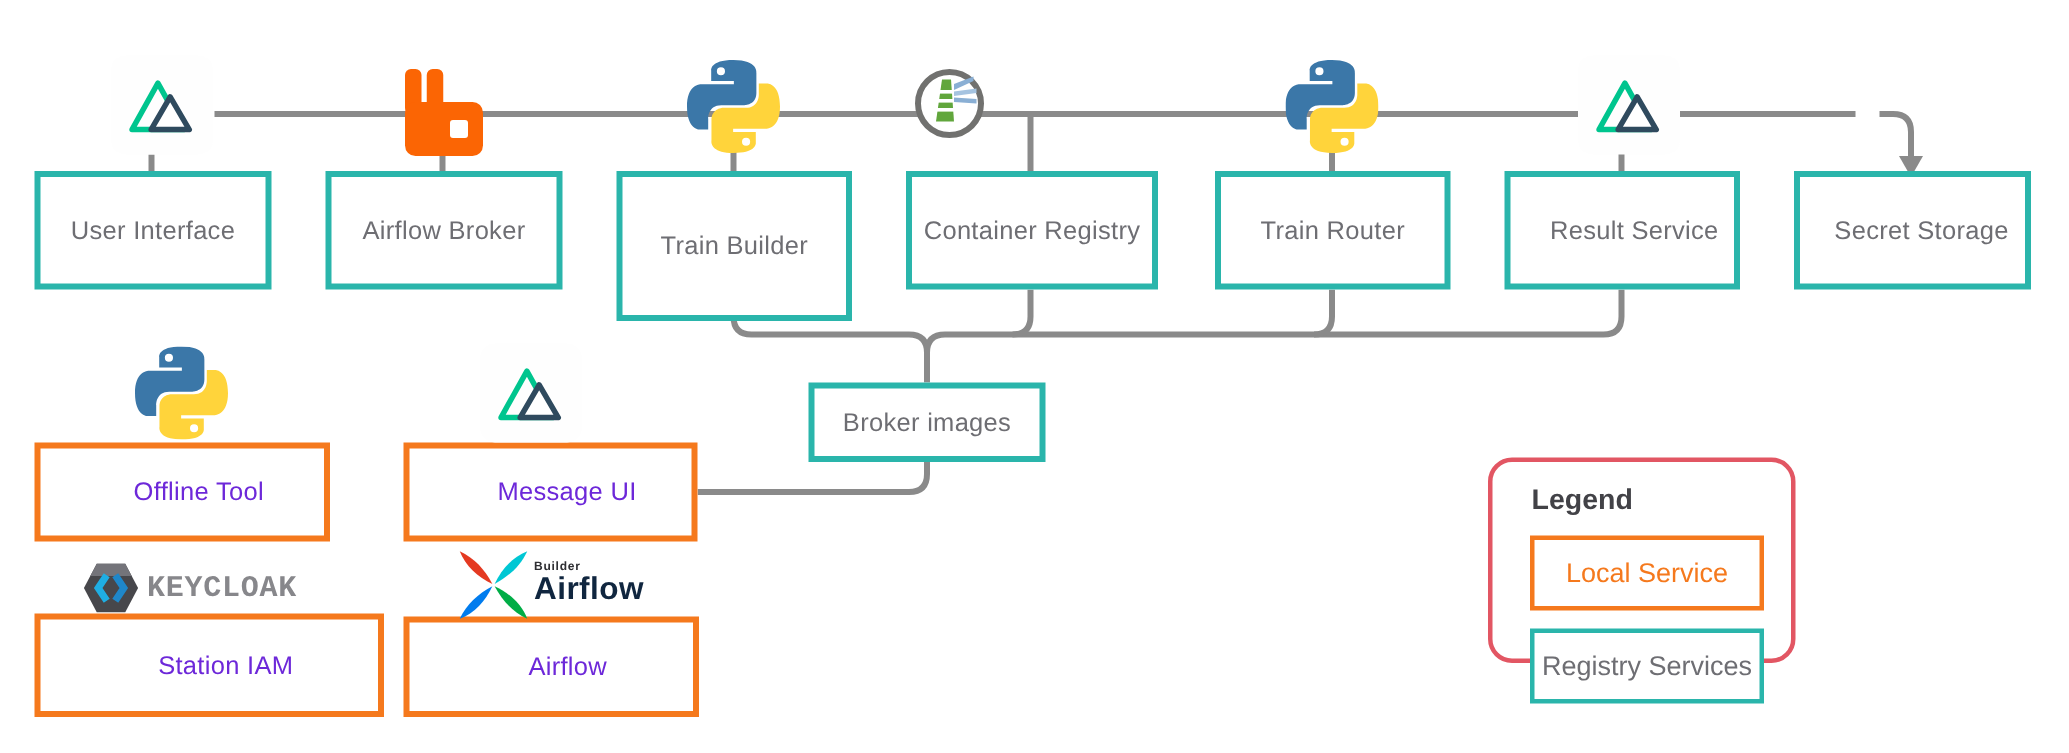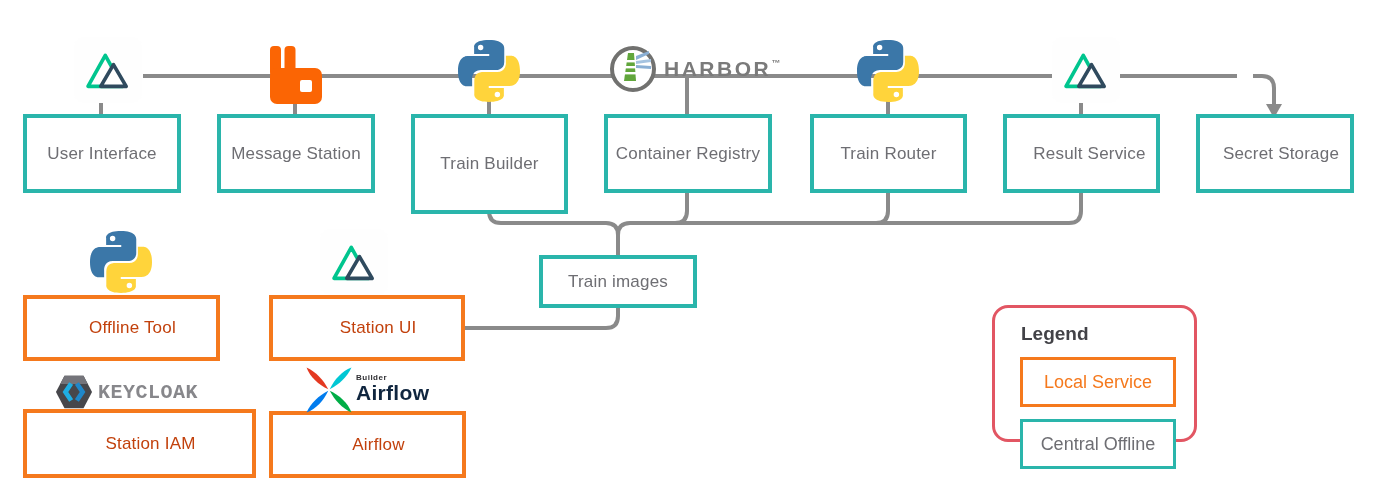--- a/index.html
+++ b/index.html
@@ -7,21 +7,21 @@
     position:relative;width:1379px;height:502px;background:#ffffff;
     font-family:"Liberation Sans",sans-serif;overflow:hidden;
   }
   .wires{position:absolute;left:0;top:0;z-index:1;}
   .node{
     position:absolute;background:#fff;box-sizing:border-box;z-index:2;
     display:flex;align-items:center;justify-content:center;
     font-size:17px;color:#6e6e73;letter-spacing:.2px;text-align:center;
   }
   .central{border:4px solid #2ab5ab;}
-  .local{border:4px solid #f5791d;color:#c2410c;padding-left:22px;}
+  .local{border:4px solid #f5791d;color:#6d28d9;padding-left:22px;}
   .icon{position:absolute;z-index:3;display:flex;align-items:center;justify-content:center;}
   .tile{background:#fefefe;border-radius:10px;}
   .harbor-logo{flex-direction:row;gap:7px;align-items:center;}
   .harbor-word{font-size:21px;font-weight:bold;color:#7a7a7a;letter-spacing:2.5px;white-space:nowrap;}
   .harbor-tm{font-size:9px;vertical-align:10px;letter-spacing:0;}
   .kc-logo{flex-direction:row;gap:5px;align-items:center;}
   .kc-word{font-size:20px;font-weight:bold;color:#87878b;letter-spacing:.5px;white-space:nowrap;font-family:Liberation Mono, monospace;}
   .af-logo{flex-direction:row;gap:3px;align-items:flex-start;}
   .af-text{display:flex;flex-direction:column;line-height:1;margin-top:8px;}
   .af-apache{font-size:8px;color:#2f2f33;font-weight:bold;letter-spacing:.5px;}
@@ -89,82 +89,81 @@
     <svg width="48" height="48" viewBox="0 0 48 48">
       <circle cx="24" cy="24" r="21" fill="#ffffff" stroke="#71716f" stroke-width="4"></circle>
       <polygon points="27,11 40,6 40,9 27,15" fill="#8aafd4"></polygon>
       <polygon points="27,16 42,14 42,17 27,19" fill="#a5c3e0"></polygon>
       <polygon points="27,20 42,21 42,24 27,23" fill="#8aafd4"></polygon>
       <polygon points="19,8 25,8 27,36 15,36" fill="#61a63c"></polygon>
       <rect x="16.5" y="15" width="10" height="2.4" fill="#ffffff"></rect>
       <rect x="16" y="21" width="11" height="2.4" fill="#ffffff"></rect>
       <rect x="15.5" y="27" width="11.5" height="2.4" fill="#ffffff"></rect>
     </svg>
-    <div class="harbor-word"><span>HARBOR</span><span class="harbor-tm">™</span></div>
   </div>
 
   <div class="icon" style="left:857px;top:40px;width:62px;height:62px;">
     <svg width="62" height="62" viewBox="0 0 110 110">
       <path fill-rule="evenodd" fill="#3b77a8" d="M54.92 0C26.85 0 28.6 12.17 28.6 12.17l.03 12.61h26.81v3.79H17.99S0 26.52 0 54.9c0 28.38 15.7 27.37 15.7 27.37h9.37V69.12s-.5-15.7 15.45-15.7h26.6s14.94.24 14.94-14.44V14.94S84.33 0 54.92 0zM40.13 8.48a4.82 4.82 0 1 1 0 9.64 4.82 4.82 0 0 1 0-9.64z"></path>
       <path fill-rule="evenodd" fill="#ffd43b" d="M55.08 110c28.07 0 26.32-12.17 26.32-12.17l-.03-12.61H54.56v-3.79h37.45S110 83.48 110 55.1c0-28.38-15.7-27.37-15.7-27.37h-9.37v13.15s.5 15.7-15.45 15.7h-26.6S28.94 56.82 28.94 71.5v23.56S25.67 110 55.08 110zM69.87 101.52a4.82 4.82 0 1 1 0-9.64 4.82 4.82 0 0 1 0 9.64z"></path>
     </svg>
   </div>
 
   <div class="icon tile" style="left:1052px;top:37px;width:68px;height:66px;">
     <svg width="48" height="40" viewBox="0 0 50 44">
       <path d="M3 40 L22 6 L41 40 Z" fill="none" stroke="#00c58e" stroke-width="4" stroke-linejoin="round"></path>
       <path d="M17 40 L31 16 L45 40 Z" fill="#ffffff" stroke="#2f4a5e" stroke-width="4" stroke-linejoin="round"></path>
     </svg>
   </div>
 
   <div class="node central" style="left:23px;top:114px;width:158px;height:79px;">
     <span>User Interface</span>
   </div>
   <div class="node central" style="left:217px;top:114px;width:158px;height:79px;">
-    <span>Message Station</span>
+    <span>Airflow Broker</span>
   </div>
   <div class="node central" style="left:411px;top:114px;width:157px;height:100px;">
     <span>Train Builder</span>
   </div>
   <div class="node central" style="left:604px;top:114px;width:168px;height:79px;">
     <span>Container Registry</span>
   </div>
   <div class="node central" style="left:810px;top:114px;width:157px;height:79px;">
     <span>Train Router</span>
   </div>
   <div class="node central" style="left:1003px;top:114px;width:157px;height:79px;padding-left:16px;">
     <span>Result Service</span>
   </div>
   <div class="node central" style="left:1196px;top:114px;width:158px;height:79px;padding-left:12px;">
     <span>Secret Storage</span>
   </div>
 
   <div class="node central" style="left:539px;top:255px;width:158px;height:53px;">
-    <span>Train images</span>
+    <span>Broker images</span>
   </div>
 
   <div class="icon" style="left:90px;top:231px;width:62px;height:62px;">
     <svg width="62" height="62" viewBox="0 0 110 110">
       <path fill-rule="evenodd" fill="#3b77a8" d="M54.92 0C26.85 0 28.6 12.17 28.6 12.17l.03 12.61h26.81v3.79H17.99S0 26.52 0 54.9c0 28.38 15.7 27.37 15.7 27.37h9.37V69.12s-.5-15.7 15.45-15.7h26.6s14.94.24 14.94-14.44V14.94S84.33 0 54.92 0zM40.13 8.48a4.82 4.82 0 1 1 0 9.64 4.82 4.82 0 0 1 0-9.64z"></path>
       <path fill-rule="evenodd" fill="#ffd43b" d="M55.08 110c28.07 0 26.32-12.17 26.32-12.17l-.03-12.61H54.56v-3.79h37.45S110 83.48 110 55.1c0-28.38-15.7-27.37-15.7-27.37h-9.37v13.15s.5 15.7-15.45 15.7h-26.6S28.94 56.82 28.94 71.5v23.56S25.67 110 55.08 110zM69.87 101.52a4.82 4.82 0 1 1 0-9.64 4.82 4.82 0 0 1 0 9.64z"></path>
     </svg>
   </div>
 
   <div class="icon tile" style="left:320px;top:229px;width:68px;height:66px;">
     <svg width="48" height="40" viewBox="0 0 50 44">
       <path d="M3 40 L22 6 L41 40 Z" fill="none" stroke="#00c58e" stroke-width="4" stroke-linejoin="round"></path>
       <path d="M17 40 L31 16 L45 40 Z" fill="#ffffff" stroke="#2f4a5e" stroke-width="4" stroke-linejoin="round"></path>
     </svg>
   </div>
 
   <div class="node local" style="left:23px;top:295px;width:197px;height:66px;">
     <span>Offline Tool</span>
   </div>
   <div class="node local" style="left:269px;top:295px;width:196px;height:66px;">
-    <span>Station UI</span>
+    <span>Message UI</span>
   </div>
 
   <div class="icon kc-logo" style="left:55px;top:372px;height:40px;">
     <svg width="38" height="36" viewBox="0 0 40 36">
       <polygon points="10,1 30,1 39,18 30,35 10,35 1,18" fill="#47474b"></polygon>
       <polygon points="10,1 30,1 34.5,9.5 5.5,9.5" fill="#74747a"></polygon>
       <path d="M17 9 L11 18 L17 27" fill="none" stroke="#1faee3" stroke-width="5"></path>
       <path d="M23 9 L29 18 L23 27" fill="none" stroke="#1f87c9" stroke-width="5"></path>
     </svg>
     <span class="kc-word">KEYCLOAK</span>
@@ -189,17 +188,17 @@
   <div class="node local" style="left:269px;top:411px;width:197px;height:67px;">
     <span>Airflow</span>
   </div>
 
   <div class="legend">
     <div class="legend-title">Legend</div>
     <div class="legend-box legend-local">
       <span>Local Service</span>
     </div>
     <div class="legend-box legend-central">
-      <span>Central Offline</span>
+      <span>Registry Services</span>
     </div>
   </div>
 
 </div>
 
 </body></html>

